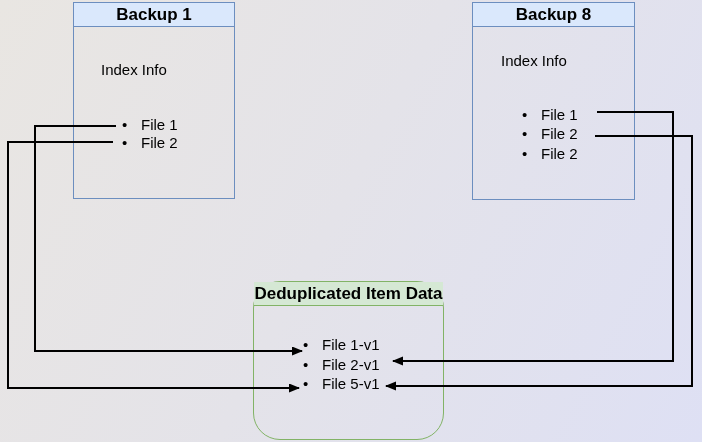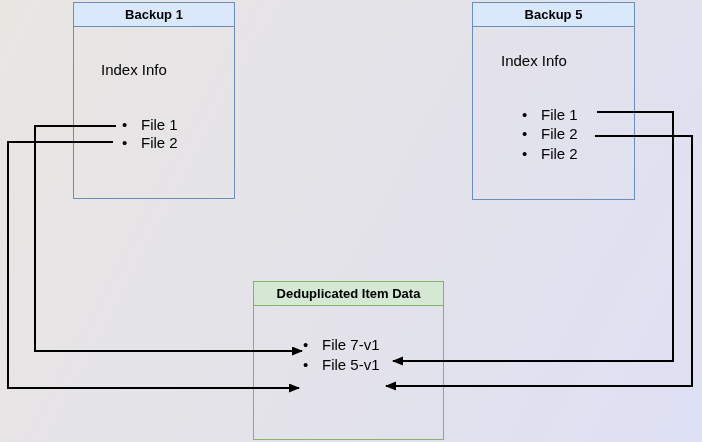--- a/index.html
+++ b/index.html
@@ -17,30 +17,30 @@
     --line-color: #000000;
   }
 
   .dbox {
     position: absolute;
     border: 1.5px solid;
     box-sizing: border-box;
     background: transparent;
   }
   .dbox.blue  { border-color: var(--blue-border); }
-  .dbox.green { border-color: var(--green-border); }
+  .dbox.green { border-color: var(--green-border); border-radius: 27px; }
 
   #box-backup1 { left: 73px;  top: 2px;   width: 162px; height: 197px; }
   #box-backup2 { left: 472px; top: 2px;   width: 163px; height: 198px; }
   #box-dedup   { left: 253px; top: 281px; width: 191px; height: 159px; }
 
   .title-bar {
     height: 23px;
     display: flex; align-items: center; justify-content: center;
-    font-weight: bold; font-size: 13px;
+    font-weight: bold; font-size: 17px;
     border-bottom: 1.5px solid;
   }
   .blue  .title-bar { background: var(--blue-fill);  border-color: var(--blue-border); }
   .green .title-bar { background: var(--green-fill); border-color: var(--green-border); }
 
   .index-label {
     position: absolute;
     font-size: 15px; line-height: 17px;
     white-space: nowrap;
   }
@@ -103,31 +103,32 @@
   </div>
   <div class="index-label">Index Info</div>
   <ul class="file-list">
       <li>File 1</li>
       <li>File 2</li>
     </ul>
 </div>
 
 <div class="dbox blue" id="box-backup2">
   <div class="title-bar">
-    <span>Backup 5</span>
+    <span>Backup 8</span>
   </div>
   <div class="index-label">Index Info</div>
   <ul class="file-list">
       <li>File 1</li>
       <li>File 2</li>
       <li>File 2</li>
     </ul>
 </div>
 
 <div class="dbox green" id="box-dedup">
   <div class="title-bar">
     <span>Deduplicated Item Data</span>
   </div>
   <ul class="file-list">
-      <li>File 7-v1</li>
+      <li>File 1-v1</li>
+      <li>File 2-v1</li>
       <li>File 5-v1</li>
     </ul>
 </div>
 
 </body></html>

